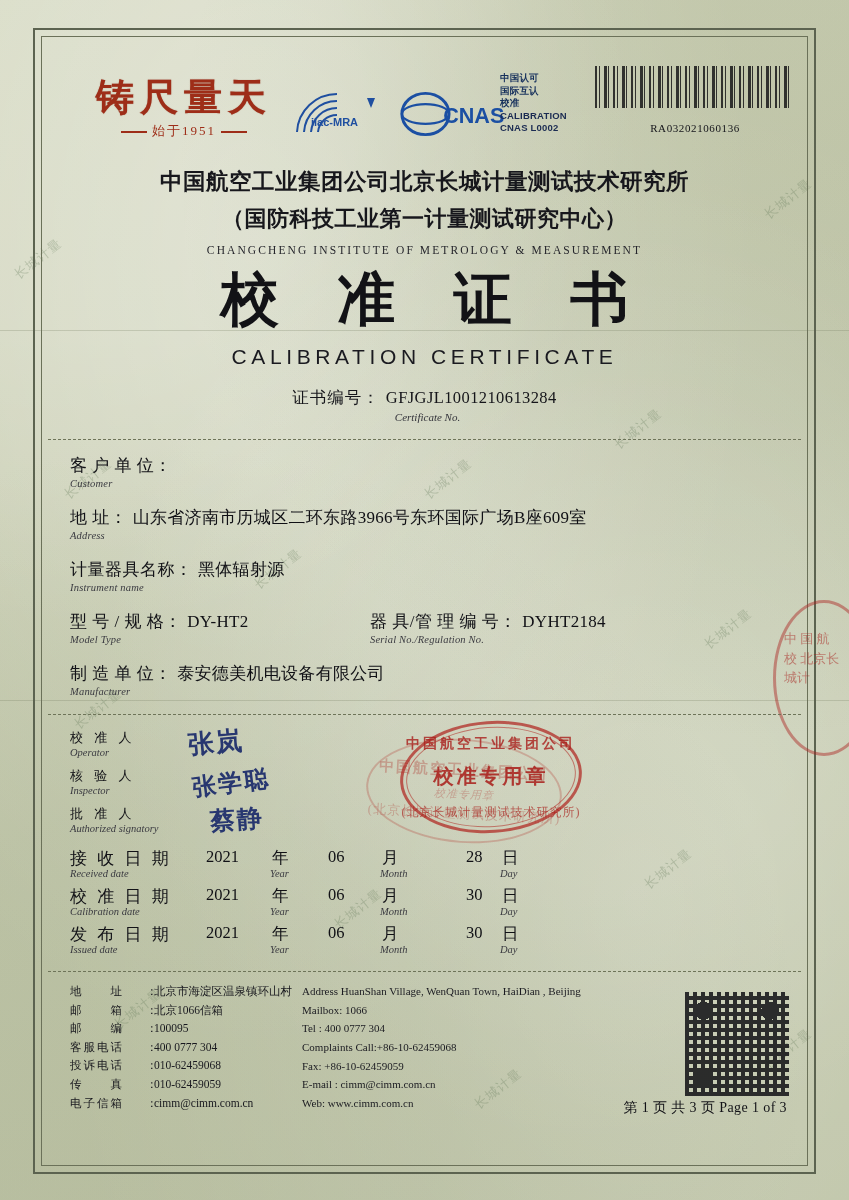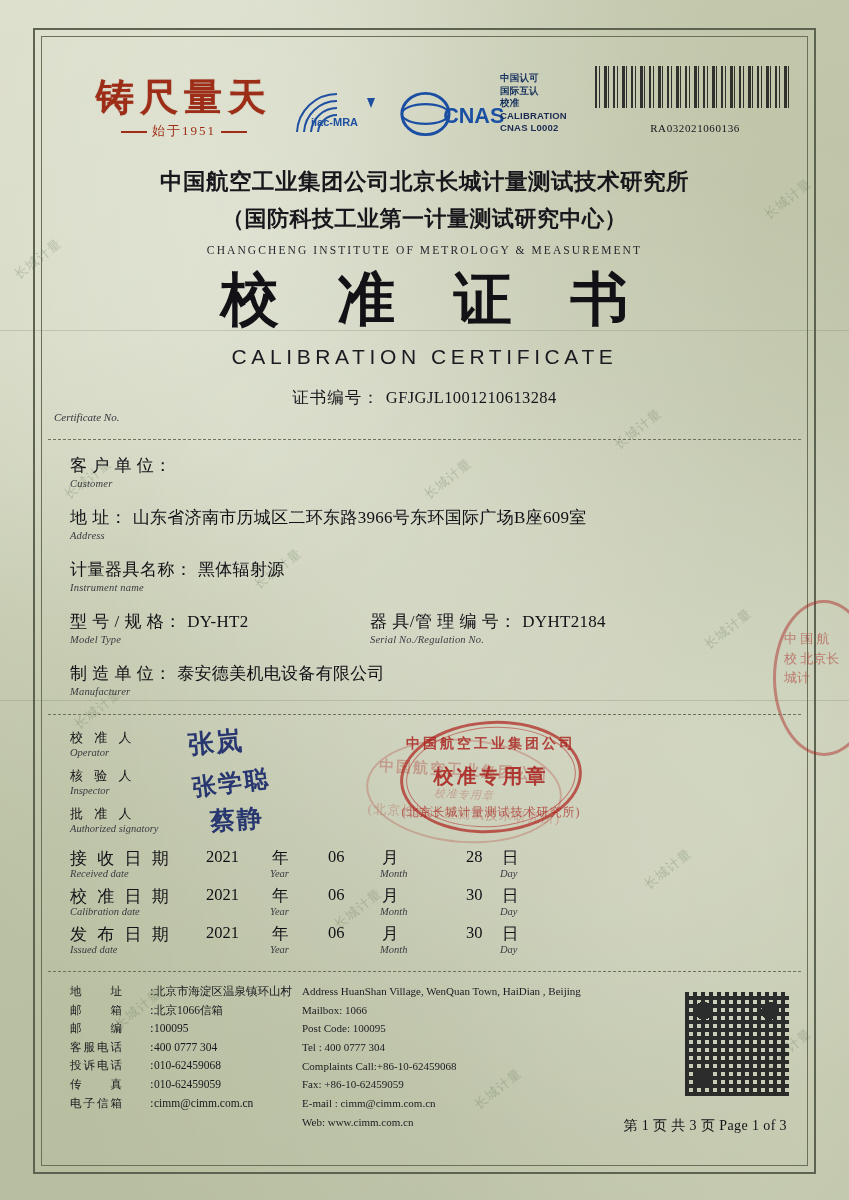--- a/index.html
+++ b/index.html
@@ -189,21 +189,21 @@
   .cert-no-row {
     text-align: center;
     margin-top: 18px;
     font-family: "Liberation Serif", serif;
     font-size: 16.5px;
     color: #15151a;
   }
   .cert-no-row .label { letter-spacing: 1px; }
   .cert-no-row .value { margin-left: 6px; letter-spacing: 0.4px; }
   .cert-no-en {
-    text-align: left;
+    text-align: center;
     font-family: "Liberation Serif", serif;
     font-style: italic;
     font-size: 11px;
     color: #33333a;
     margin-top: 2px;
     padding-left: 6px;
   }
 
   .divider {
     border-top: 1px dashed #6e7459;
@@ -789,21 +789,20 @@
         <div class="row">
             <span class="k">电子信箱</span>
             <span class="c">：</span>
             <span>cimm@cimm.com.cn</span>
           </div>
       </div>
 
       <div class="fcol-en">
         <div>Address  HuanShan Village, WenQuan Town, HaiDian , Beijing</div>
         <div>Mailbox: 1066</div>
-        <div>Post Code: 100095</div>
         <div>Tel : 400 0777 304</div>
         <div>Complaints Call:+86-10-62459068</div>
         <div>Fax:  +86-10-62459059</div>
         <div>E-mail :  cimm@cimm.com.cn</div>
         <div>Web:  www.cimm.com.cn</div>
       </div>
 
       <div class="qr">
           <div class="qr-inner"></div>
         </div>

